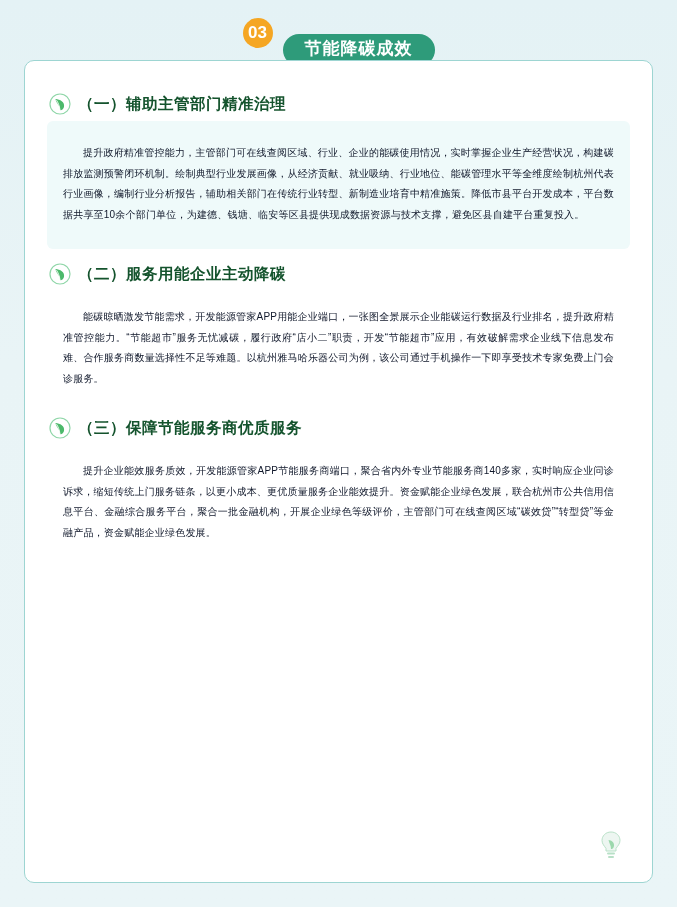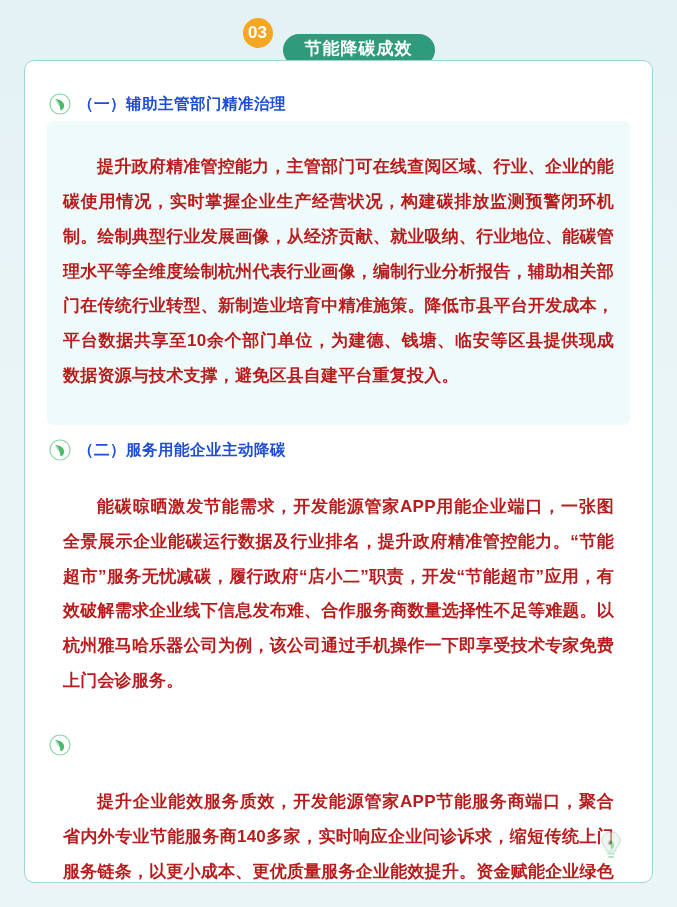--- a/index.html
+++ b/index.html
@@ -80,45 +80,44 @@
     margin: 14px 0 6px 2px;
   }
   .leaf-icon {
     width: 22px;
     height: 22px;
     flex: 0 0 22px;
     position: relative;
   }
   .leaf-icon svg { display: block; }
   .sec-title {
-    color: #1d4ed8;
+    color: #14532d;
     font-size: 15.5px;
     font-weight: bold;
     letter-spacing: 0.5px;
     line-height: 1.3;
   }
   
   .body-box {
     background: #effafa;
     border-radius: 6px;
     padding: 12px 16px 14px 16px;
     margin: 4px 0 8px 0;
   }
   .body-box.plain {
     background: transparent;
     padding: 6px 16px 4px 16px;
   }
   .para {
-    color: #b91c1c;
-    font-size: 17px;
+    color: #0f172a;
+    font-size: 10px;
     line-height: 2.05;
     text-align: justify;
     text-indent: 2em;
     letter-spacing: 0.2px;
-    font-weight: bold;
   }
   
   .footer-mark {
     position: absolute;
     right: 28px;
     bottom: 22px;
     width: 26px;
     height: 30px;
     opacity: 0.55;
   }
@@ -169,20 +168,21 @@
 
     <div class="section">
       <div class="sec-head">
         <span class="leaf-icon">
           <svg width="22" height="22" viewBox="0 0 22 22">
             <circle cx="11" cy="11" r="10" fill="none" stroke="#8fd6a8" stroke-width="1.2"></circle>
             <path d="M11 17 C11 12 7 10 6.5 6 C11 6.5 16 8.5 15 14 C14 17 12 17.5 11 17 Z" fill="#4cb96b"></path>
             <path d="M11 17 C10.5 13 9 9.5 7.5 7.2" stroke="#ffffff" stroke-width="0.9" fill="none"></path>
           </svg>
         </span>
+        <span class="sec-title">（三）保障节能服务商优质服务</span>
       </div>
       <div class="body-box plain">
         <p class="para">提升企业能效服务质效，开发能源管家APP节能服务商端口，聚合省内外专业节能服务商140多家，实时响应企业问诊诉求，缩短传统上门服务链条，以更小成本、更优质量服务企业能效提升。资金赋能企业绿色发展，联合杭州市公共信用信息平台、金融综合服务平台，聚合一批金融机构，开展企业绿色等级评价，主管部门可在线查阅区域“碳效贷”“转型贷”等金融产品，资金赋能企业绿色发展。</p>
       </div>
     </div>
 
     <div class="footer-mark">
       <svg width="26" height="30" viewBox="0 0 26 30">
         <path d="M13 2 C7.5 2 4 6 4 10.5 C4 14 6.5 16 8 18.5 L8 21 L18 21 L18 18.5 C19.5 16 22 14 22 10.5 C22 6 18.5 2 13 2 Z" fill="#dff0e6" stroke="#7fc79a" stroke-width="1"></path>
         <rect x="9" y="22.5" width="8" height="2" rx="1" fill="#7fc79a"></rect>

